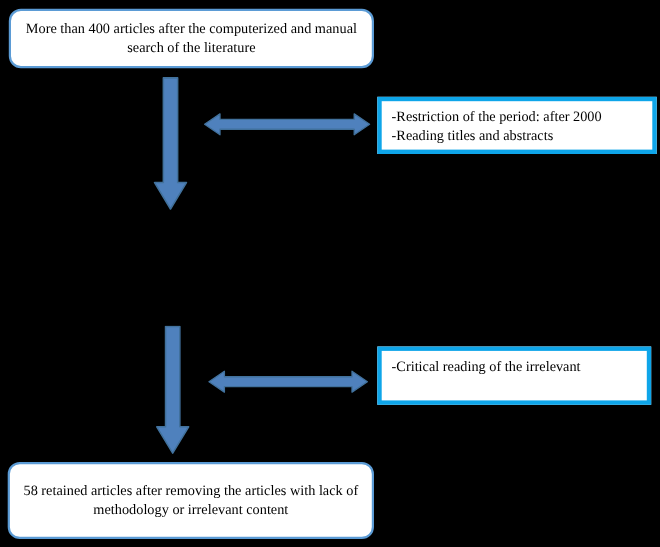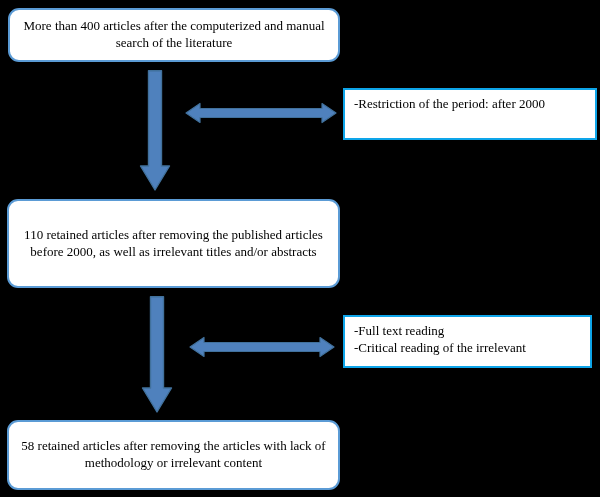--- a/index.html
+++ b/index.html
@@ -35,21 +35,21 @@
     line-height: 1.3;
     padding: 2px 6px;
   }
   .node-1 { left: 8px;  top: 8px;   width: 332px; height: 54px; }
   .node-2 { left: 7px;  top: 199px; width: 333px; height: 89px; }
   .node-3 { left: 7px;  top: 420px; width: 333px; height: 70px; }
 
   .note {
     position: absolute;
     background: #ffffff;
-    border: 2px solid #0ea5e9;
+    border: 4px solid #0ea5e9;
     box-sizing: border-box;
     font-size: 13px;
     line-height: 1.32;
     padding: 5px 9px 0 9px;
     text-align: left;
   }
   .note-1 { left: 343px; top: 88px;  width: 254px; height: 52px; }
   .note-2 { left: 343px; top: 315px; width: 249px; height: 53px; }
 
   .arrow-svg {
@@ -73,36 +73,33 @@
   <svg class="arrow-svg arrow-v1" viewBox="0 0 32 121" aria-hidden="true">
     <polygon points="9.5,0.8 22.5,0.8 22.5,96 30.5,96 16,120 1.5,96 9.5,96" fill="#4F81BD" stroke="#41719C" stroke-width="1.4" stroke-linejoin="round"></polygon>
   </svg>
 
   <svg class="arrow-svg arrow-h1" viewBox="0 0 152 24" aria-hidden="true">
     <polygon points="1,12 15,2.5 15,7.5 137,7.5 137,2.5 151,12 137,21.5 137,16.5 15,16.5 15,21.5" fill="#4F81BD" stroke="#41719C" stroke-width="1.2" stroke-linejoin="round"></polygon>
   </svg>
 
   <div class="note note-1">
     <div>-Restriction of the period: after 2000</div>
+    <div>-Reading titles and abstracts</div>
   </div>
 
-  <div class="node node-2">
-    <span>110 retained articles after removing the published articles before 2000, as well as irrelevant titles and/or abstracts</span>
-  </div>
 
   <svg class="arrow-svg arrow-v2" viewBox="0 0 32 117" aria-hidden="true">
     <polygon points="9.5,0.8 22.5,0.8 22.5,92 30.5,92 16,116 1.5,92 9.5,92" fill="#4F81BD" stroke="#41719C" stroke-width="1.4" stroke-linejoin="round"></polygon>
   </svg>
 
   <svg class="arrow-svg arrow-h2" viewBox="0 0 146 24" aria-hidden="true">
     <polygon points="1,12 15,2.5 15,7.5 131,7.5 131,2.5 145,12 131,21.5 131,16.5 15,16.5 15,21.5" fill="#4F81BD" stroke="#41719C" stroke-width="1.2" stroke-linejoin="round"></polygon>
   </svg>
 
   <div class="note note-2">
-    <div>-Full text reading</div>
     <div>-Critical reading of the irrelevant</div>
   </div>
 
   <div class="node node-3">
     <span>58 retained articles after removing the articles with lack of methodology or irrelevant content</span>
   </div>
 
 </div>
 
 </body></html>

